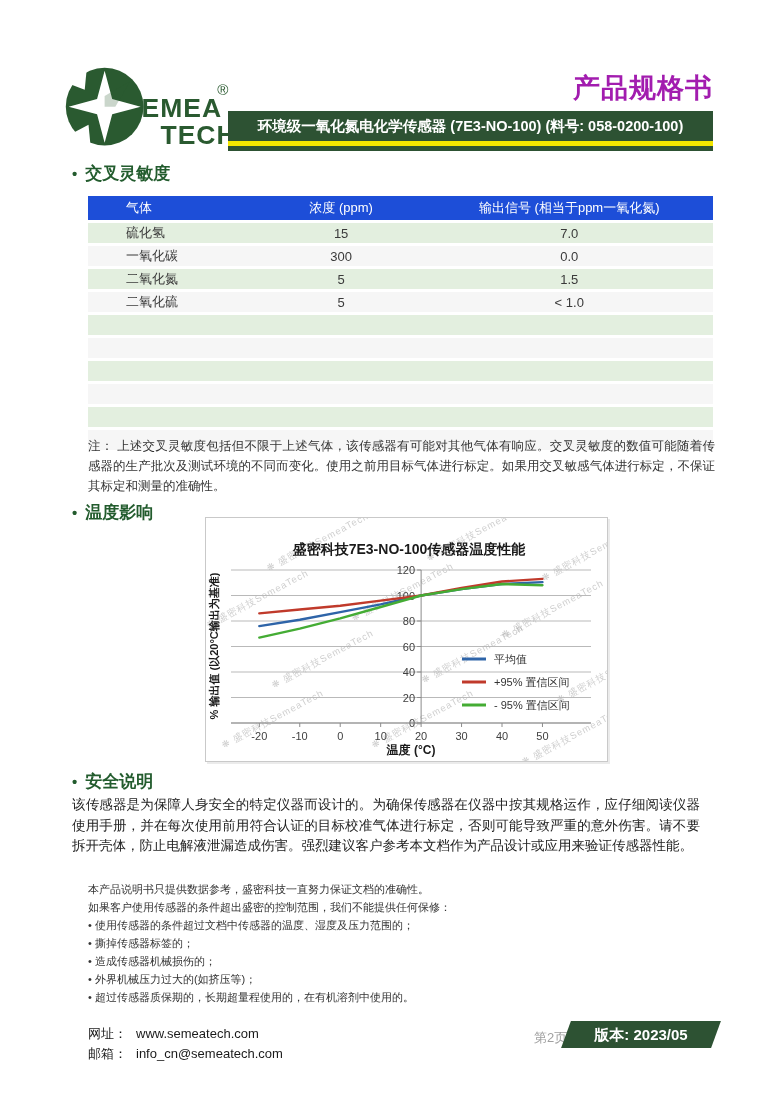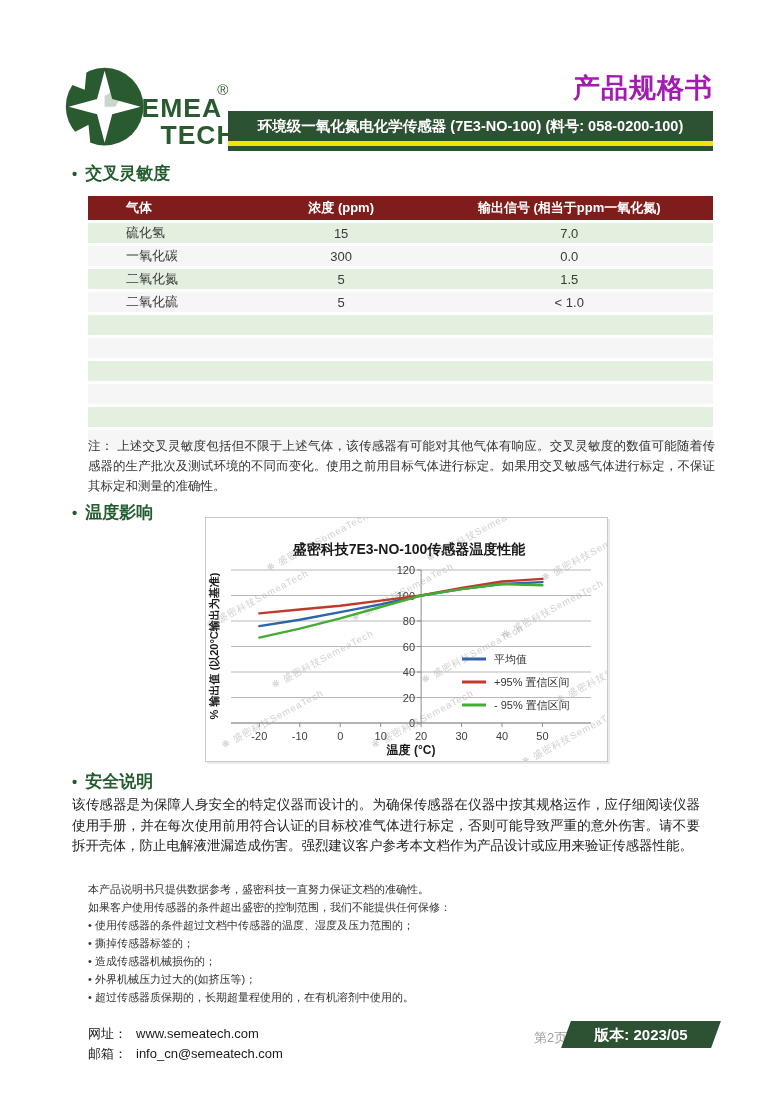--- a/index.html
+++ b/index.html
@@ -17,21 +17,21 @@
     position:absolute;left:228px;top:111px;width:485px;height:40px;line-height:30px;
     background:#2d5233;color:#ffffff;text-align:center;font-size:14.5px;font-weight:bold;
   }
   .banner-underline{position:absolute;left:228px;top:141px;width:485px;height:5px;background:#f2e600;}
   
   .sec-heading{position:absolute;left:72px;font-size:17px;font-weight:bold;color:#235c2e;}
   .sec-heading .bullet{font-size:15px;margin-right:8px;}
   #h-cross{top:162px;} #h-temp{top:501px;} #h-safety{top:770px;}
   
   .xs-table{position:absolute;left:88px;top:193px;width:625px;border-collapse:separate;border-spacing:0 3px;font-size:13px;}
-  .xs-table th{background:#7f1d1d;color:#ffffff;font-weight:bold;height:22px;}
+  .xs-table th{background:#1d4ed8;color:#ffffff;font-weight:normal;height:22px;}
   .xs-table td{height:18px;color:#3a3a3a;}
   .xs-table th:first-child,.xs-table td:first-child{text-align:left;padding-left:38px;width:27%;}
   .xs-table th:nth-child(2),.xs-table td:nth-child(2){text-align:center;width:27%;}
   .xs-table th:nth-child(3),.xs-table td:nth-child(3){text-align:center;width:46%;}
   tr.row-green td{background:#e3efdf;}
   tr.row-gray td{background:#f6f6f6;}
   .note{
     position:absolute;left:88px;top:436px;width:627px;
     font-size:12.5px;line-height:20px;color:#333333;text-align:justify;
   }

